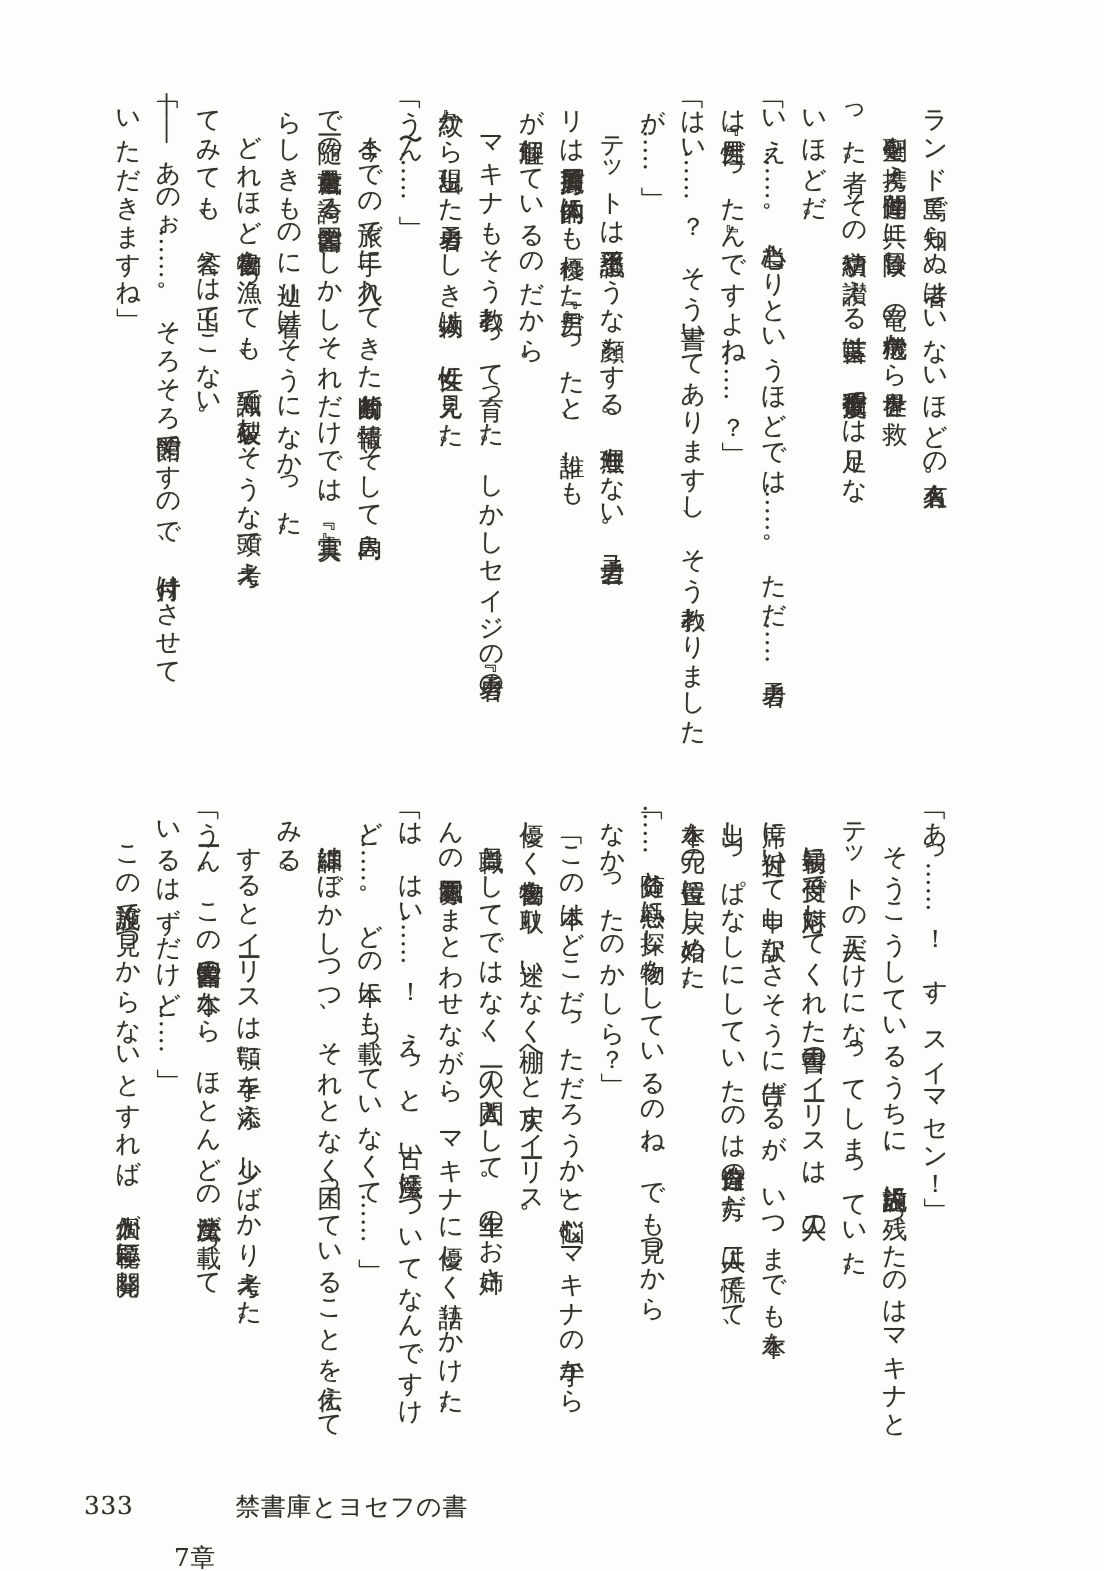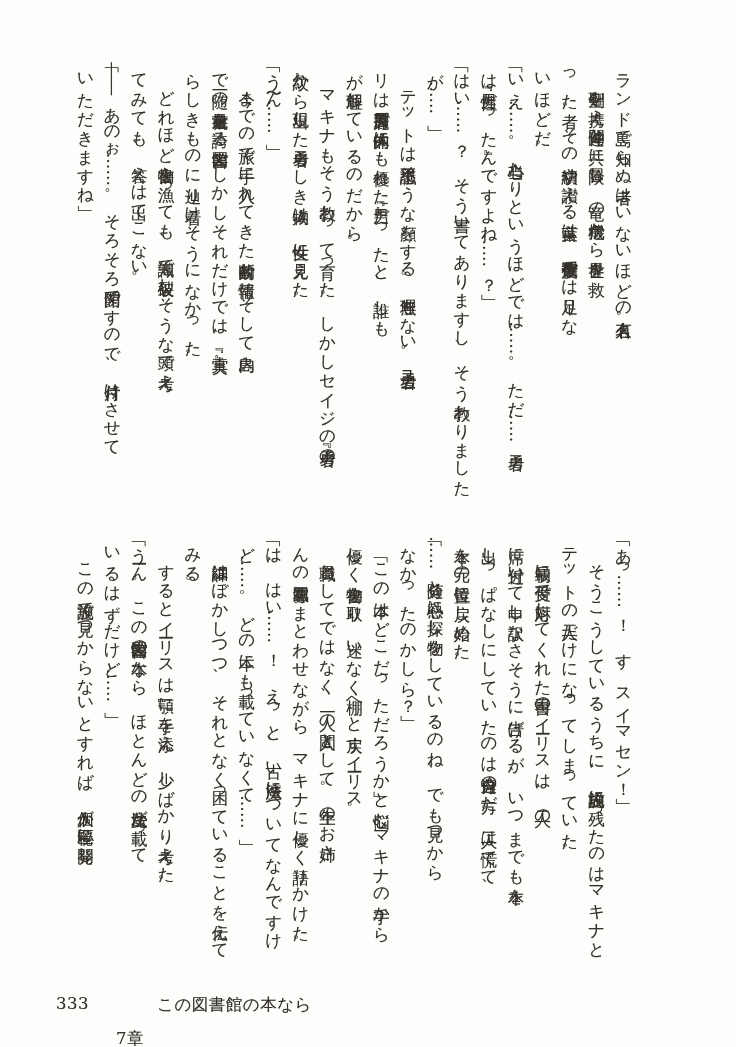--- a/index.html
+++ b/index.html
@@ -54,16 +54,16 @@
 
 <div class="page">
 
   <div class="vblock vblock-top"><p>ランド島で知らぬ者はいないほどの有名人。</p><p>　聖剣を携え仲間達と共に冒険し、竜の危機から世界を救</p><p>った者。その功績や讃える言葉は、十数個程度では足りな</p><p>いほどだ。</p><p>「いえ……。心当たりというほどでは……。ただ……勇者</p><p>は『男性だった』んですよね……？」</p><p>「はい……？　そう書いてありますし、そう教わりました</p><p>が……」</p><p>　テットは不思議そうな顔をする。無理もない。勇者ユー</p><p>リは眉目秀麗で肉体的にも優れた『男』だったと、誰しも</p><p>が理解しているのだから。</p><p>　マキナもそう教わって育った。しかしセイジの『勇者の</p><p>紋』から出現した勇者らしき人物は、女性に見えた。</p><p>「う〜ん……」</p><p>　今までの旅で手に入れてきた断片的な情報。そして島内</p><p>で随一の蔵書量を誇る図書館。しかしそれだけでは、『真実』</p><p>らしきものに辿り着けそうになかった。</p><p>　どれほど書物を漁っても、知識で破裂しそうな頭で考え</p><p>てみても、答えは出てこない。</p><p>「――あのぉ……。そろそろ閉館ですので、片付けさせて</p><p>いただきますね」</p></div>
 
   <div class="vblock vblock-bottom"><p>「あっ……！　す、スイマセン！」</p><p>　そうこうしているうちに、施設内に残ったのはマキナと</p><p>テットの二人だけになってしまっていた。</p><p>　最初に受付で対応してくれた司書のイーリスは、二人の</p><p>席に近付いて申し訳なさそうに告げるが、いつまでも本を</p><p>出しっぱなしにしていたのは自分達の方だ。二人は慌てて、</p><p>本を元の位置に戻し始めた。</p><p>「……随分と熱心に探し物をしているのね。でも見つから</p><p>なかったのかしら？」</p><p>　「この本はどこだっただろうか」と悩むマキナの手から</p><p>優しく書物を取り、迷いなく棚へと戻すイーリス。</p><p>　職員としてではなく、一人の人間として。年上のお姉さ</p><p>んの雰囲気をまとわせながら、マキナに優しく語りかけた。</p><p>「は、はい……！　えっと、古い魔法についてなんですけ</p><p>ど……。どの本にも載っていなくて……」</p><p>　詳細はぼかしつつ、それとなく困っていることを伝えて</p><p>みる。</p><p>　するとイーリスは顎に手を添え、少しばかり考えた。</p><p>「うーん。この図書館の本なら、ほとんどの魔法が載って</p><p>いるはずだけど……」</p><p>　この施設で見つからないとすれば、個人が秘匿に開発し</p></div>
 
   <div class="footer">
     <span class="pnum">333</span>
     <span class="chap">7章</span>
-    <span class="ctitle">この図書館の本なら</span>
+    <span class="ctitle">禁書庫とヨセフの書</span>
   </div>
 
 </div>
 
 </body></html>

